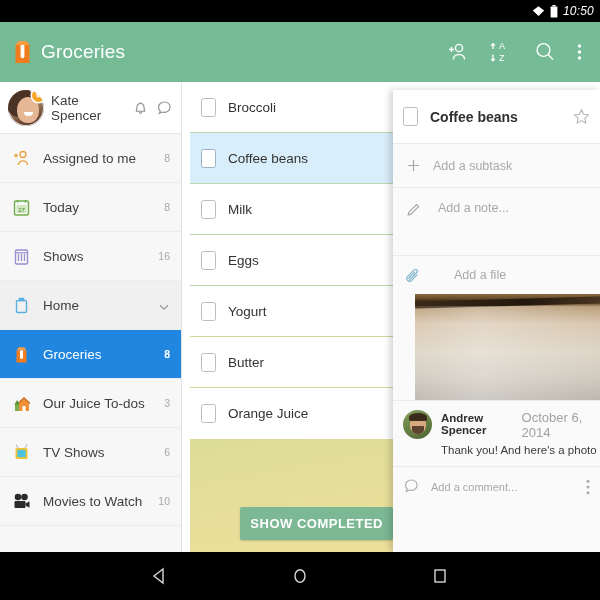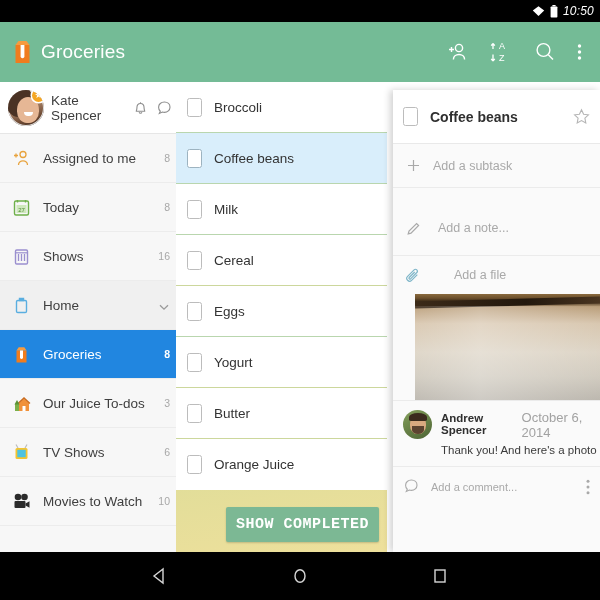--- a/index.html
+++ b/index.html
@@ -89,45 +89,44 @@
   .nav-item .lbl { flex:1; font-size:13.5px; color:#3f3f3f; }
   .nav-item .cnt { font-size:10.5px; color:#a8a8a8; }
   .nav-item.section { background:#f0f0f0; }
   .nav-item.active { background:#2186e0; }
   .nav-item.active .lbl { color:#fff; }
   .nav-item.active .cnt { color:#fff; font-weight:bold; }
   .chev { width:12px; height:12px; }
 
   
   .listcol {
-    position:absolute; top:0; left:176px; width:211px; height:470px;
+    position:absolute; top:0; left:190px; width:211px; height:470px;
     background:linear-gradient(170deg,#b9d39a 0%,#cdd994 45%,#eee09c 100%);
     overflow:hidden;
   }
   .list-inner { background:#fff; }
   .task-row {
     height:51px; display:flex; align-items:center; padding:0 0 0 11px;
     gap:12px; background:#fff; border-bottom:1px solid #b9d6ae;
     cursor:pointer;
   }
   .task-row.alt { border-bottom-color:#ccd79c; }
   .task-row.sel { background:#d9eefb; }
   .cbox {
     width:15px; height:19px; border:1.6px solid #bcbcbc; border-radius:2.5px;
     flex:0 0 15px; background:#fff;
   }
   .task-row.sel .cbox { border-color:#9db3c0; }
   .task-label { font-size:13.5px; color:#333; }
   .show-completed {
     position:absolute; right:8px; top:425px;
-    background:#7cb894; color:#fff; font-size:15px; font-weight:bold;
+    background:#7cb894; color:#fff; font-size:13px; font-weight:bold;
     letter-spacing:.5px; padding:9px 10px; border-radius:2px;
     white-space:nowrap; cursor:pointer;
     box-shadow:0 1px 2px rgba(0,0,0,.18);
-    font-family:Liberation Mono, monospace;
   }
 
   
   .detail {
     position:absolute; top:8px; left:393px; width:207px; height:462px;
     background:#fafafa; box-shadow:-3px 0 7px rgba(0,0,0,.18);
     overflow:hidden;
   }
   .detail-head {
     height:54px; background:#fff; display:flex; align-items:center;
@@ -136,21 +135,21 @@
   .detail-title { flex:1; font-size:14px; color:#2f2f2f; font-weight:bold; }
   .star { width:17px; height:17px; cursor:pointer; }
 
   .drow {
     display:flex; align-items:center; gap:11px; padding:0 12px;
     height:44px; background:#fafafa;
     border-bottom:1px solid #ebebeb; cursor:text;
   }
   .drow .dic { width:17px; height:17px; flex:0 0 17px; }
   .drow .ph { font-size:12.5px; color:#a9a9a9; }
-  .drow.note { height:68px; align-items:center; padding-top:13px;gap:16px; }
+  .drow.note { height:68px; align-items:flex-start; padding-top:13px;gap:16px; }
   .drow.file { height:38px; border-bottom:none;gap:32px; }
 
   .attachment {
     width:185px; height:106px; margin:0 0 0 22px;
     background:
       linear-gradient(to bottom,
         #8a6a3e 0%, #6b4f2c 4%, #3a2a17 7%,
         #b79a74 12%, #d7c5ad 28%, #dcd3c4 55%,
         #cfc9bd 78%, #b9b4ab 100%);
     position:relative; overflow:hidden;
@@ -412,24 +411,20 @@
         <div class="task-row sel">
           <span class="cbox"></span>
           <span class="task-label">Coffee beans</span>
         </div>
 
         <div class="task-row">
           <span class="cbox"></span>
           <span class="task-label">Milk</span>
         </div>
 
-        <div class="task-row alt">
-          <span class="cbox"></span>
-          <span class="task-label">Cereal</span>
-        </div>
 
         <div class="task-row">
           <span class="cbox"></span>
           <span class="task-label">Eggs</span>
         </div>
 
         <div class="task-row alt">
           <span class="cbox"></span>
           <span class="task-label">Yogurt</span>
         </div>

